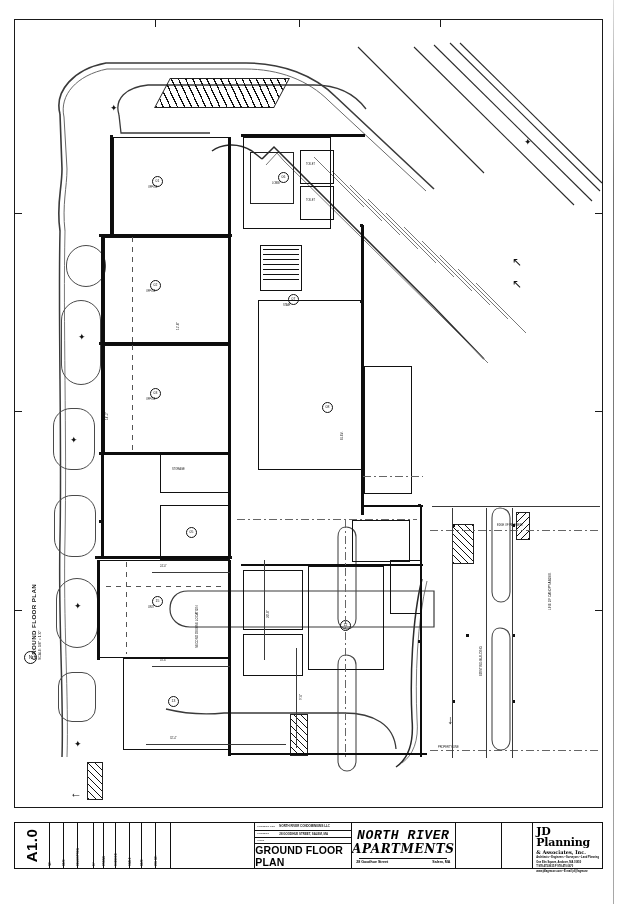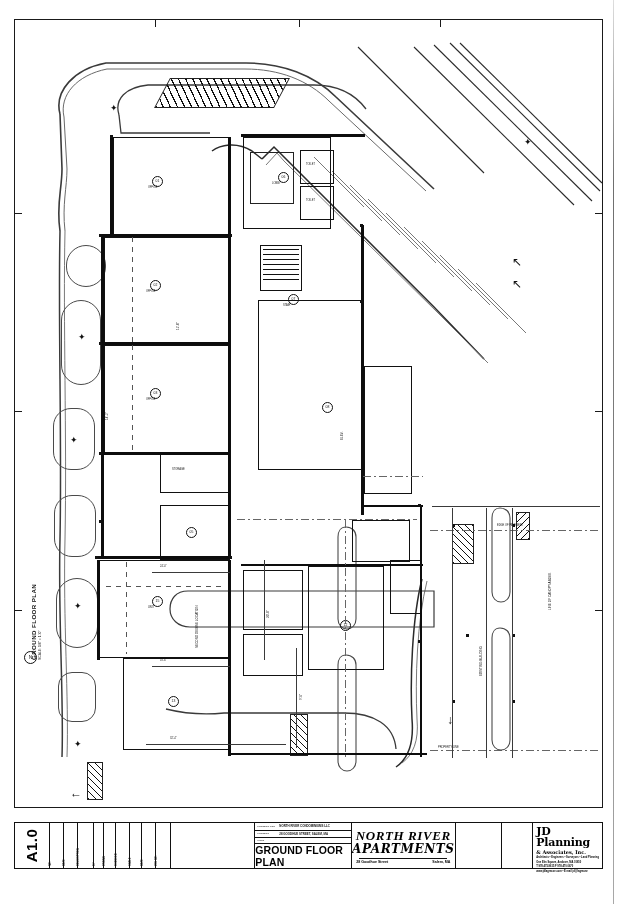--- a/index.html
+++ b/index.html
@@ -81,21 +81,21 @@
   .tb-title{width:120px;display:flex;flex-direction:column;}
   .tt-row{border-bottom:1px solid #111;box-sizing:border-box;display:flex;
        align-items:center;height:8px;padding:0 2px;}
   .tt-key{font-size:2.5px;color:#111;width:22px;flex:none;}
   .tt-val{font-size:2.9px;color:#111;font-weight:bold;}
   .tt-main{flex:1;display:flex;align-items:center;justify-content:center;}
   .tt-main span{font-size:10.5px;font-weight:bold;letter-spacing:.1px;}
 
   .tb-project{width:120px;display:flex;flex-direction:column;
        align-items:center;justify-content:center;padding-top:2px;box-sizing:border-box;}
-  .proj-n{font-family:Liberation Serif, serif;font-style:italic;font-weight:bold;
+  .proj-n{font-family:Liberation Mono, monospace;font-style:italic;font-weight:bold;
        font-size:13px;letter-spacing:.6px;line-height:1.08;}
   .proj-a{font-family:"DejaVu Serif",serif;font-style:italic;font-weight:bold;
        font-size:12px;letter-spacing:.6px;line-height:1.08;}
   .proj-rule{width:86%;height:1px;background:#111;margin:2px 0 1px;}
   .proj-addr{display:flex;justify-content:space-between;width:92%;
        font-size:3.6px;font-weight:bold;}
 
   .tb-blank1{width:58px;}
   .tb-blank2{width:38px;}
 

